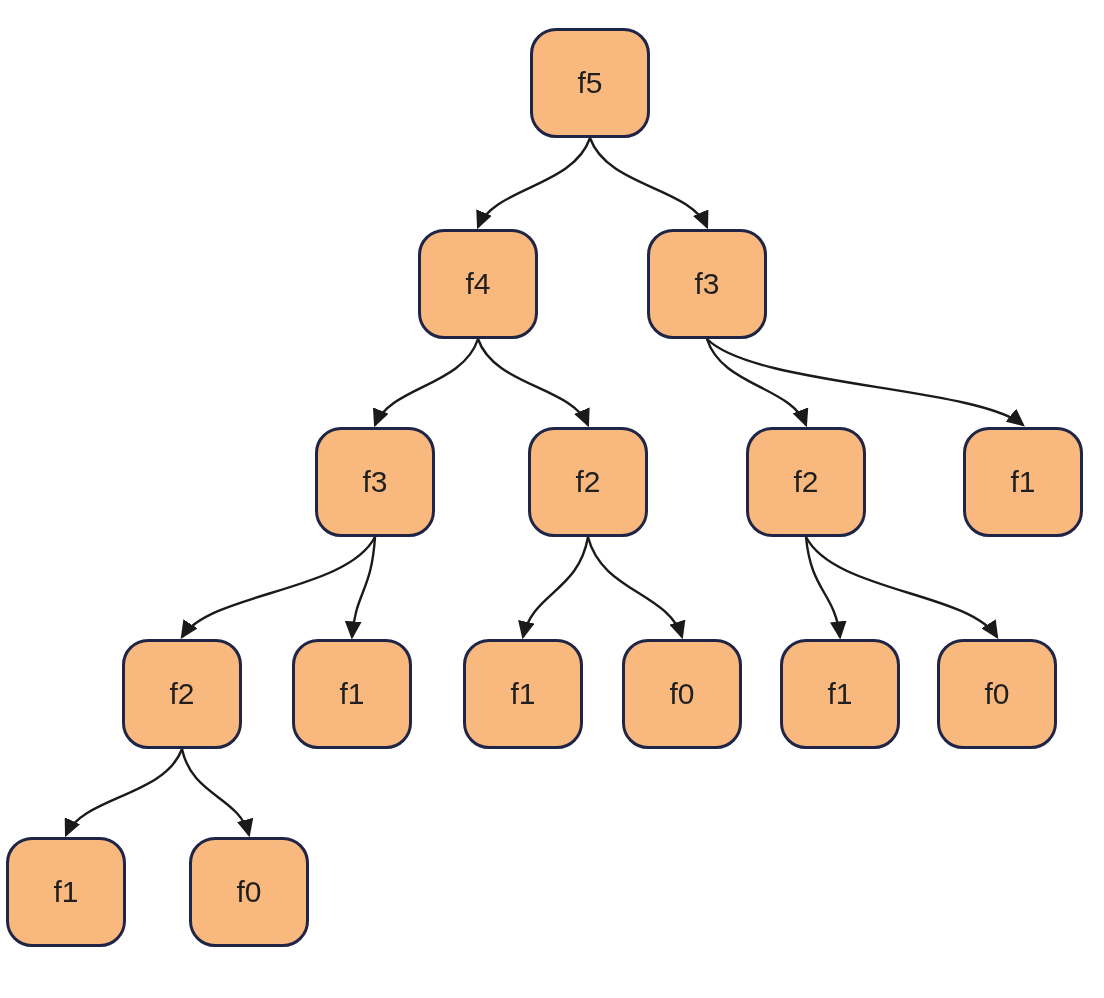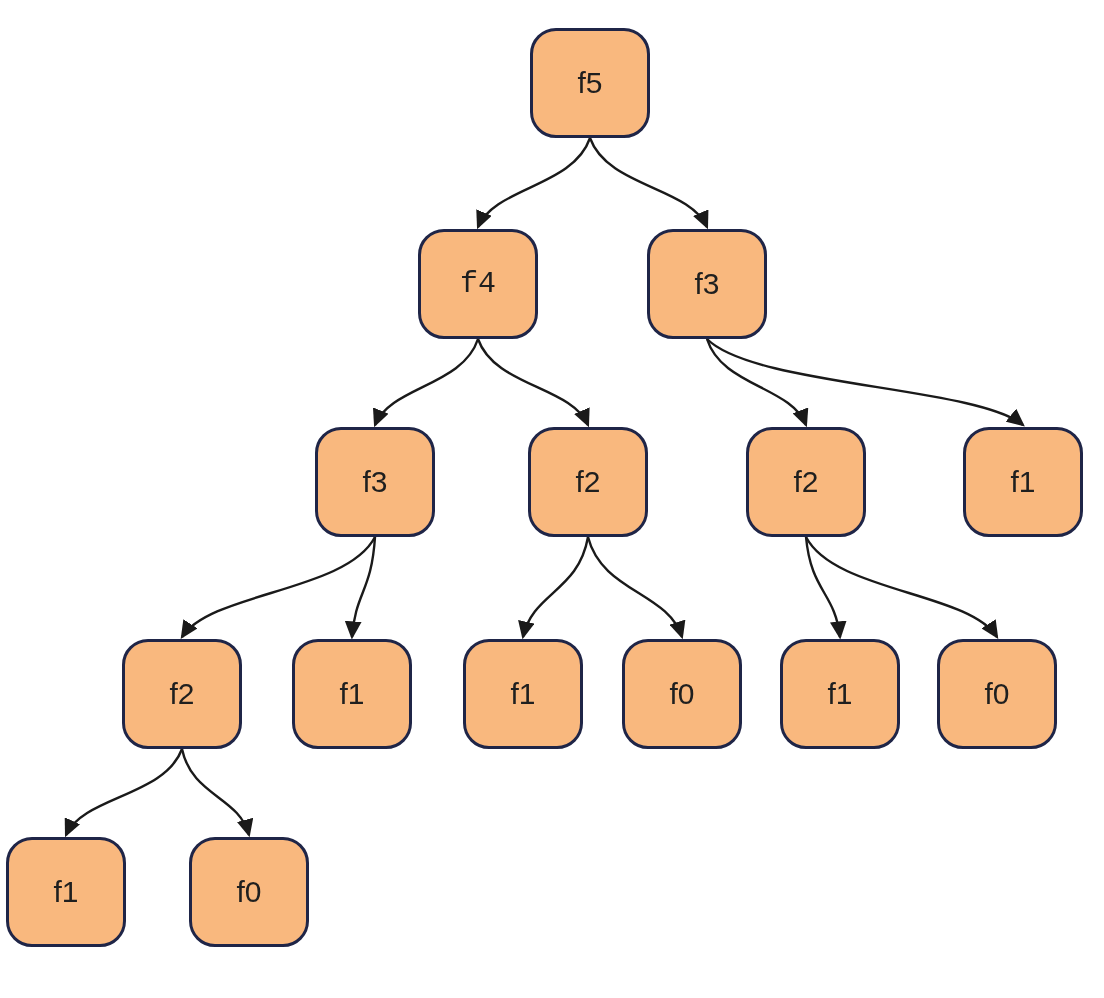--- a/index.html
+++ b/index.html
@@ -53,21 +53,21 @@
         <path d="M588,537 C578.25,592 532.75,592 523,637" fill="none" stroke="#1a1a1a" stroke-width="2.4" marker-end="url(#arrowhead)"></path>
         <path d="M588,537 C602.1,592 667.9,592 682,637" fill="none" stroke="#1a1a1a" stroke-width="2.4" marker-end="url(#arrowhead)"></path>
         <path d="M806,537 C811.1,592 834.9,592 840,637" fill="none" stroke="#1a1a1a" stroke-width="2.4" marker-end="url(#arrowhead)"></path>
         <path d="M806,537 C834.65,592 968.35,592 997,637" fill="none" stroke="#1a1a1a" stroke-width="2.4" marker-end="url(#arrowhead)"></path>
         <path d="M182,749 C164.6,796.3 83.4,796.3 66,835" fill="none" stroke="#1a1a1a" stroke-width="2.4" marker-end="url(#arrowhead)"></path>
         <path d="M182,749 C192.05,796.3 238.95,796.3 249,835" fill="none" stroke="#1a1a1a" stroke-width="2.4" marker-end="url(#arrowhead)"></path>
       </g>
   </svg>
   <div id="nodes-layer">
       <div class="node" style="left: 530px; top: 28px; width: 120px; height: 110px; border-radius: 26px; background: rgb(249, 184, 126); border: 3px solid rgb(31, 37, 71); color: rgb(31, 31, 31); font-size: 30px;">f5</div>
-      <div class="node" style="left: 418px; top: 229px; width: 120px; height: 110px; border-radius: 26px; background: rgb(249, 184, 126); border: 3px solid rgb(31, 37, 71); color: rgb(31, 31, 31); font-size: 30px; font-family: Liberation Mono, monospace;">f4</div>
+      <div class="node" style="left: 418px; top: 229px; width: 120px; height: 110px; border-radius: 26px; background: rgb(249, 184, 126); border: 3px solid rgb(31, 37, 71); color: rgb(31, 31, 31); font-size: 30px;">f4</div>
       <div class="node" style="left: 647px; top: 229px; width: 120px; height: 110px; border-radius: 26px; background: rgb(249, 184, 126); border: 3px solid rgb(31, 37, 71); color: rgb(31, 31, 31); font-size: 30px;">f3</div>
       <div class="node" style="left: 315px; top: 427px; width: 120px; height: 110px; border-radius: 26px; background: rgb(249, 184, 126); border: 3px solid rgb(31, 37, 71); color: rgb(31, 31, 31); font-size: 30px;">f3</div>
       <div class="node" style="left: 528px; top: 427px; width: 120px; height: 110px; border-radius: 26px; background: rgb(249, 184, 126); border: 3px solid rgb(31, 37, 71); color: rgb(31, 31, 31); font-size: 30px;">f2</div>
       <div class="node" style="left: 746px; top: 427px; width: 120px; height: 110px; border-radius: 26px; background: rgb(249, 184, 126); border: 3px solid rgb(31, 37, 71); color: rgb(31, 31, 31); font-size: 30px;">f2</div>
       <div class="node" style="left: 963px; top: 427px; width: 120px; height: 110px; border-radius: 26px; background: rgb(249, 184, 126); border: 3px solid rgb(31, 37, 71); color: rgb(31, 31, 31); font-size: 30px;">f1</div>
       <div class="node" style="left: 122px; top: 639px; width: 120px; height: 110px; border-radius: 26px; background: rgb(249, 184, 126); border: 3px solid rgb(31, 37, 71); color: rgb(31, 31, 31); font-size: 30px;">f2</div>
       <div class="node" style="left: 292px; top: 639px; width: 120px; height: 110px; border-radius: 26px; background: rgb(249, 184, 126); border: 3px solid rgb(31, 37, 71); color: rgb(31, 31, 31); font-size: 30px;">f1</div>
       <div class="node" style="left: 463px; top: 639px; width: 120px; height: 110px; border-radius: 26px; background: rgb(249, 184, 126); border: 3px solid rgb(31, 37, 71); color: rgb(31, 31, 31); font-size: 30px;">f1</div>
       <div class="node" style="left: 622px; top: 639px; width: 120px; height: 110px; border-radius: 26px; background: rgb(249, 184, 126); border: 3px solid rgb(31, 37, 71); color: rgb(31, 31, 31); font-size: 30px;">f0</div>
       <div class="node" style="left: 780px; top: 639px; width: 120px; height: 110px; border-radius: 26px; background: rgb(249, 184, 126); border: 3px solid rgb(31, 37, 71); color: rgb(31, 31, 31); font-size: 30px;">f1</div>

